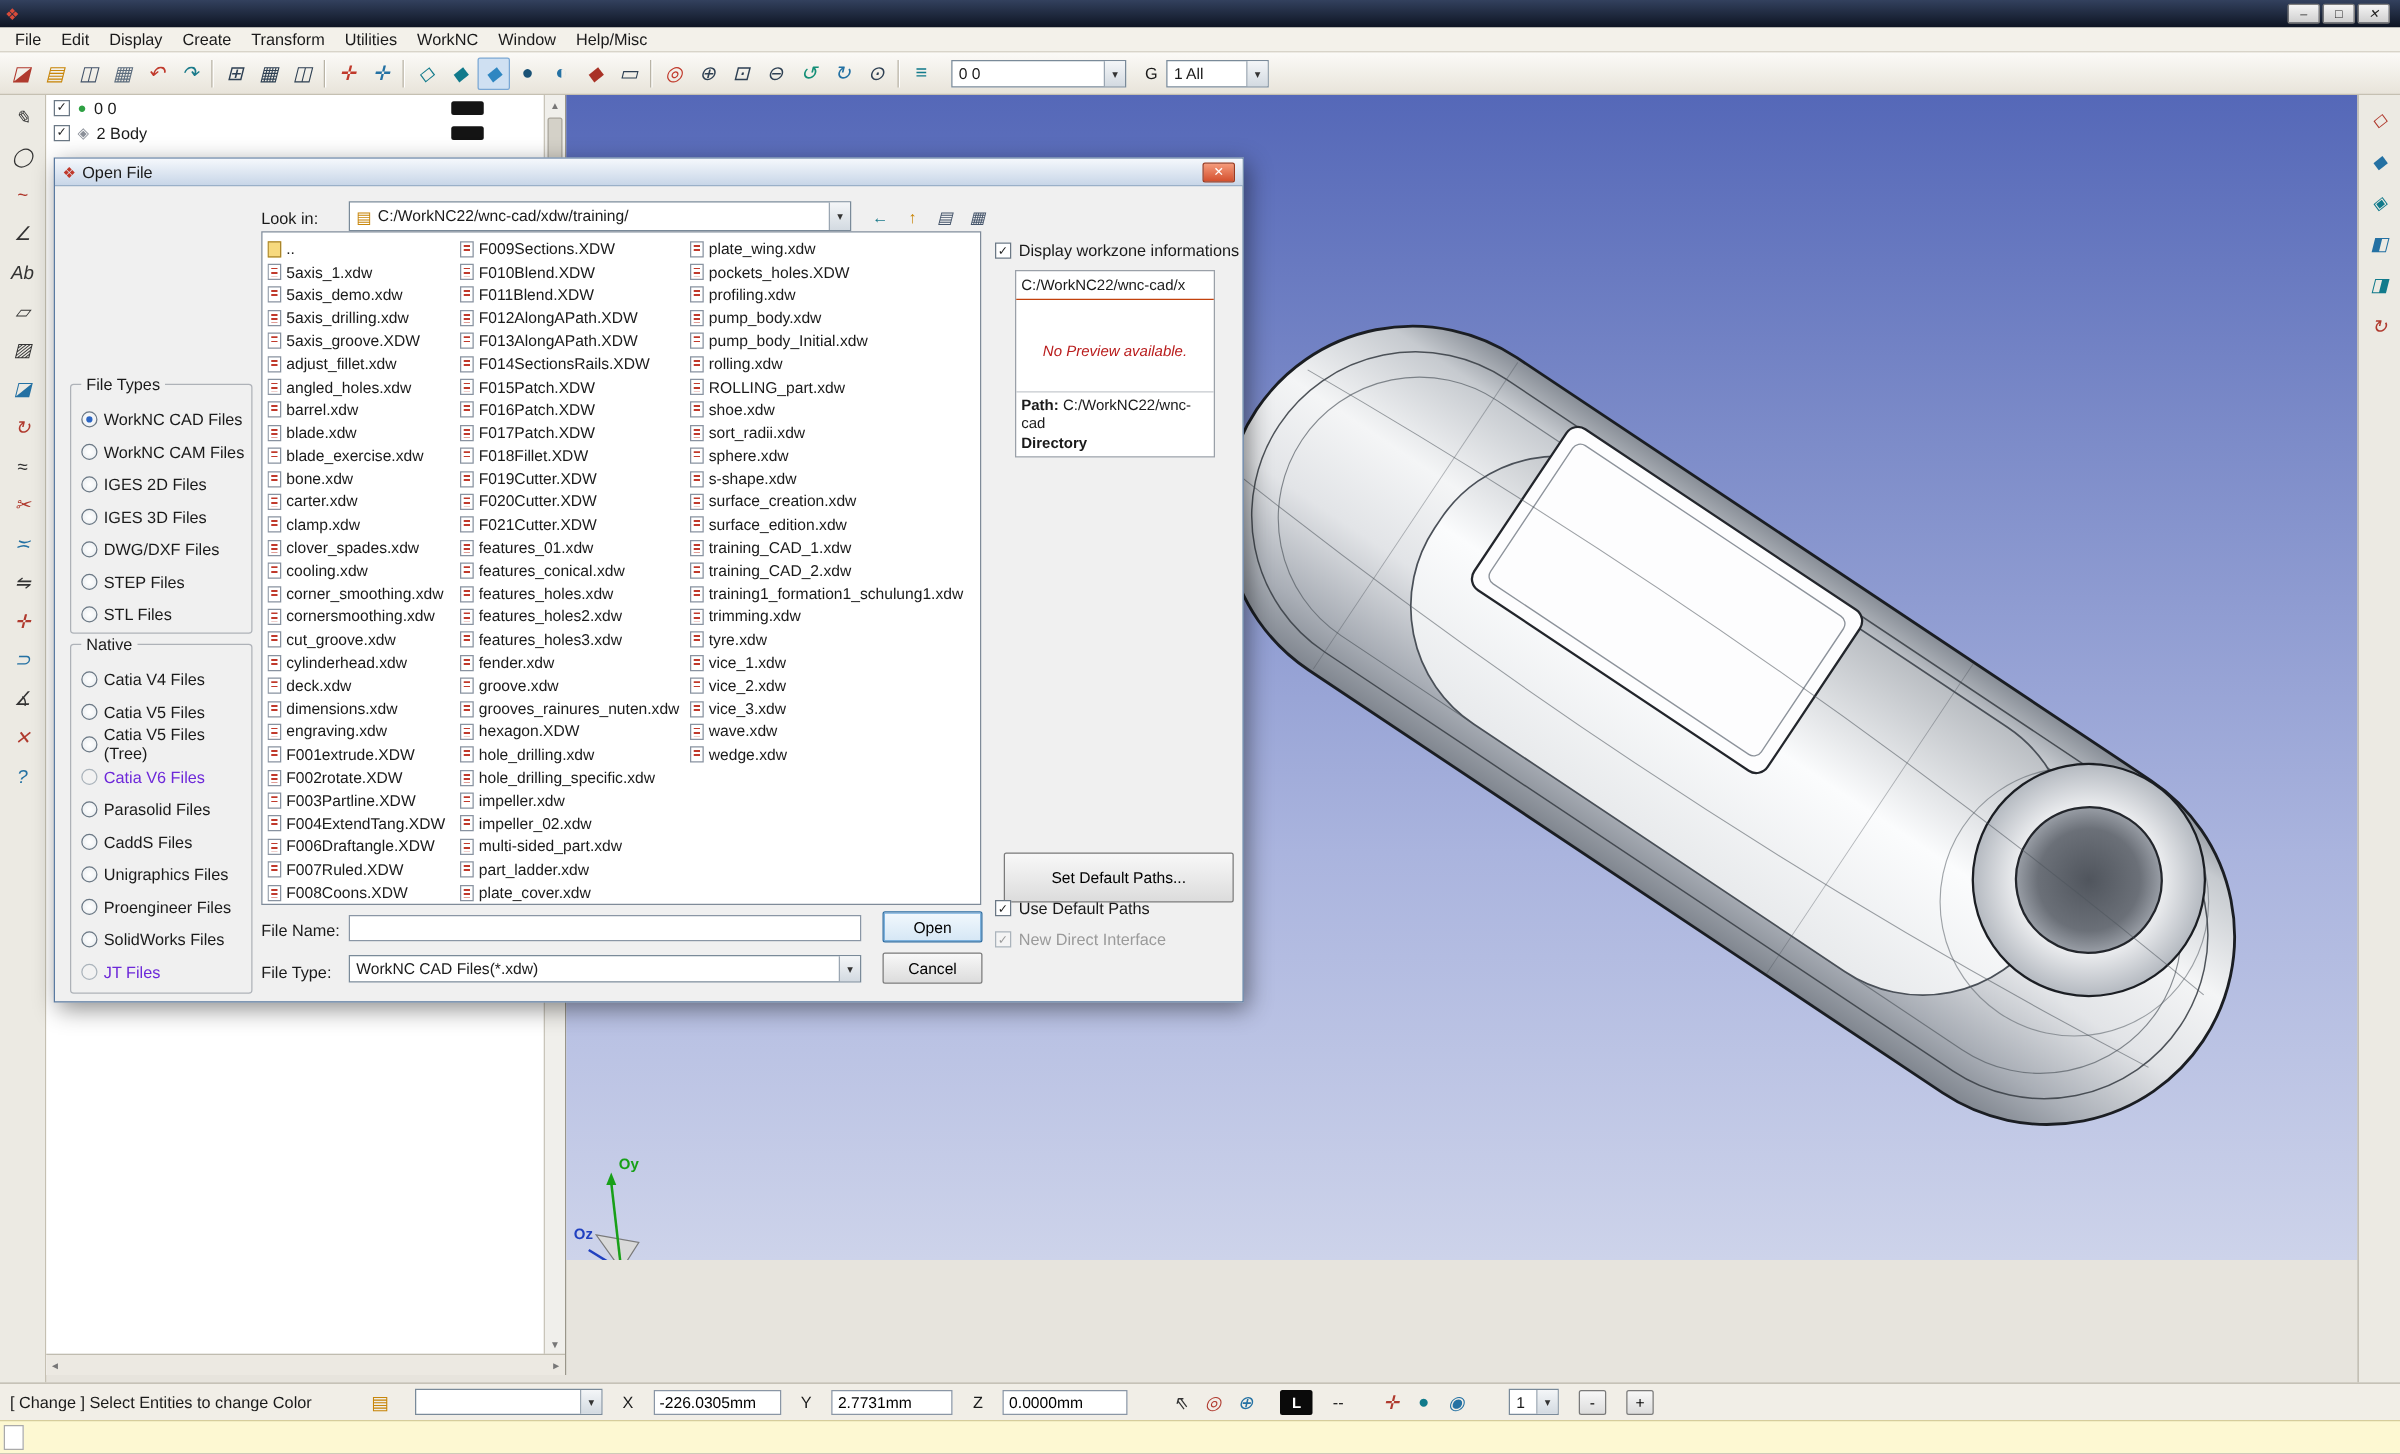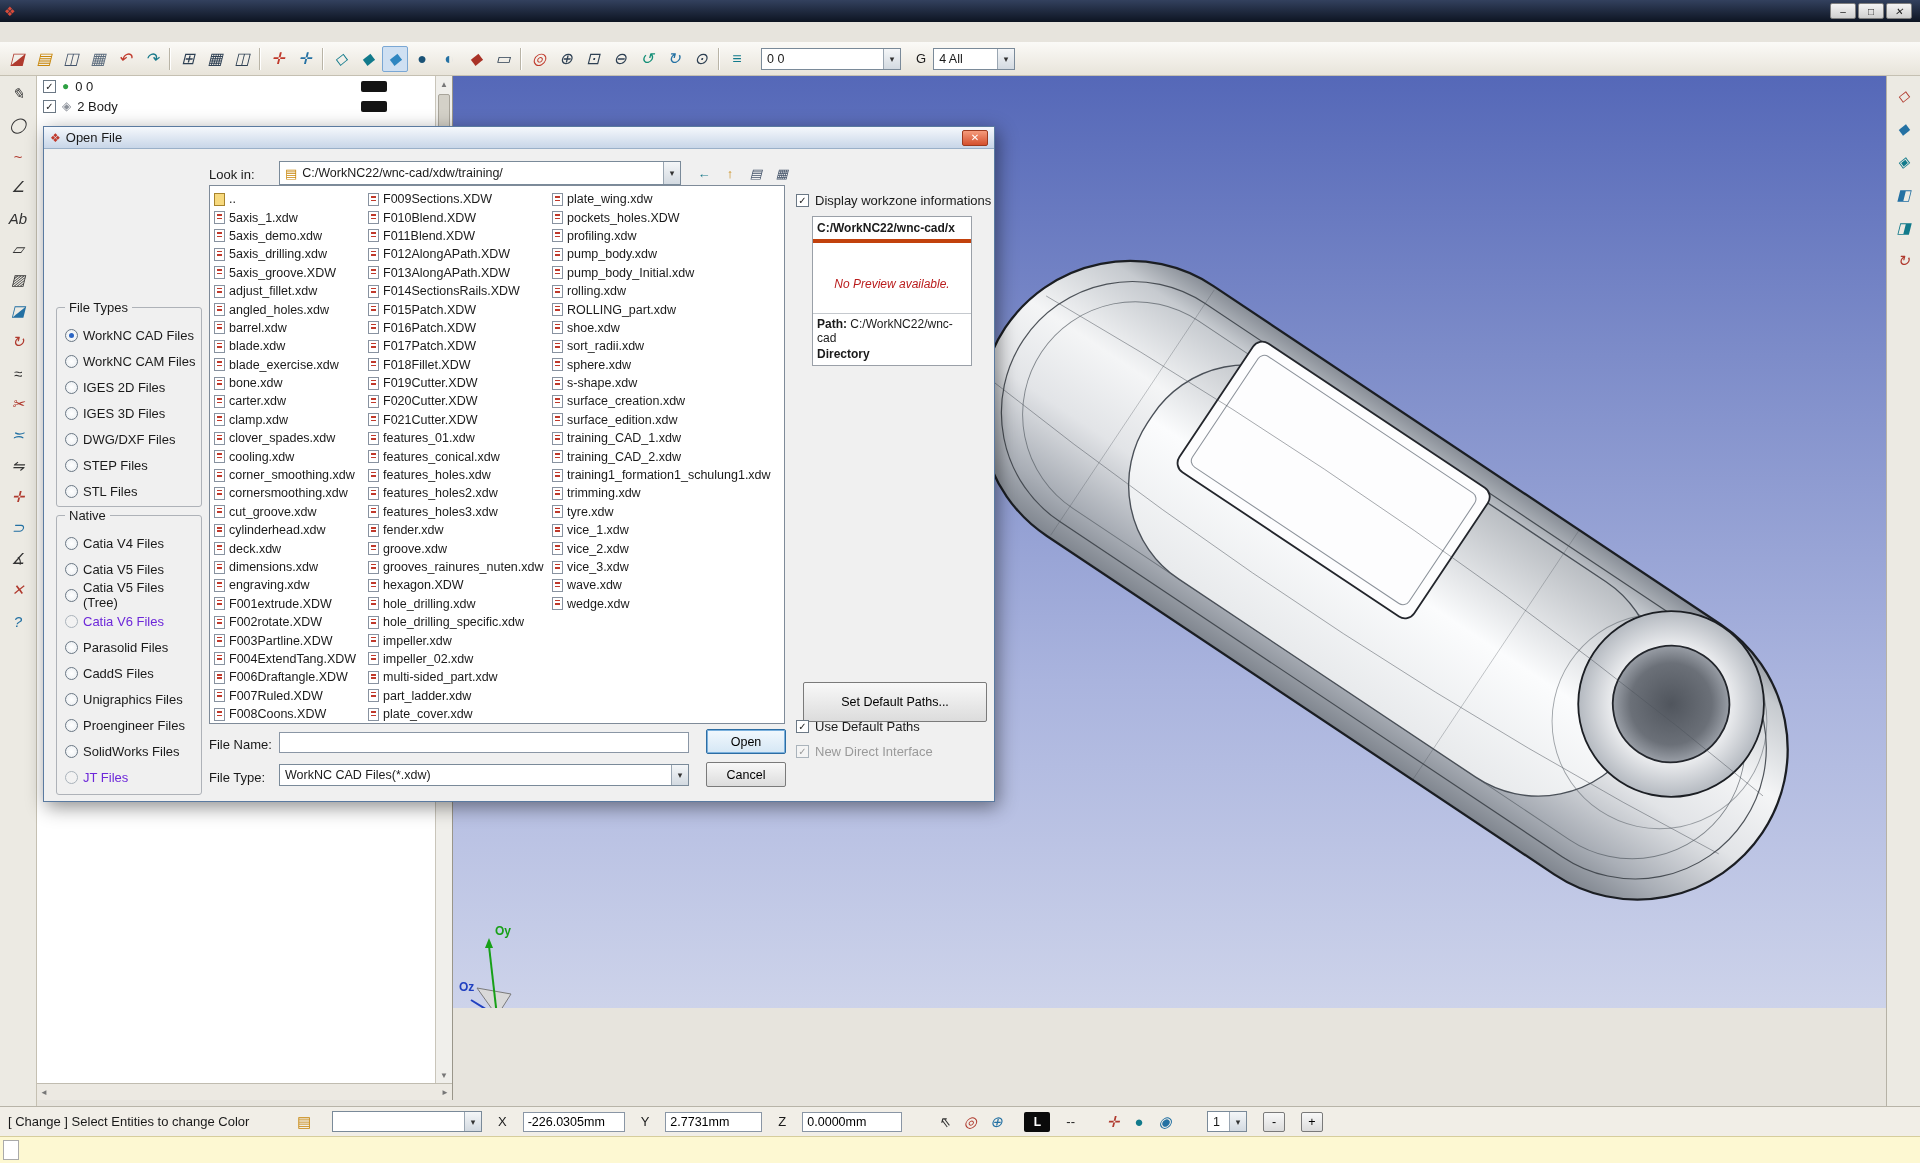--- a/index.html
+++ b/index.html
@@ -123,21 +123,21 @@
   .file-row.folder .ficon::after{background:none;}
   .chk-row{display:flex;align-items:center;gap:6px;position:absolute;font-size:13px;}
   .chk{width:13px;height:13px;border:1px solid #6b7885;background:#fff;display:inline-flex;
     align-items:center;justify-content:center;font-size:10px;color:#222;flex:none;}
   .chk.checked::before{content:"✓";}
   .chk-row.disabled{color:#9a9a9a;}
   .chk-row.disabled .chk{border-color:#aab3bb;color:#9a9a9a;background:#f4f4f4;}
   .disp-chk{left:752px;top:66px;}
   .info-panel{position:absolute;left:768px;top:89px;width:160px;height:150px;background:#fff;
     border:1px solid #9aa0a8;font-size:12px;}
-  .info-head{font-weight:bold;padding:4px;border-bottom:4px solid #c2410c;white-space:nowrap;overflow:hidden;}
+  .info-head{font-weight:normal;padding:4px;border-bottom:1px solid #c2410c;white-space:nowrap;overflow:hidden;}
   .info-nopreview{color:#b91c1c;font-style:italic;text-align:center;margin-top:34px;font-size:12px;}
   .info-bottom{position:absolute;left:0;bottom:4px;width:100%;border-top:1px solid #c5c9ce;padding:3px 4px 0 4px;}
   .info-path b{font-weight:bold;}
   .info-dir{font-weight:bold;margin-top:2px;}
   .setpaths-btn{position:absolute;left:759px;top:555px;width:184px;height:40px;}
   .udp-chk{left:752px;top:592px;}
   .ndi-chk{left:752px;top:617px;}
   .fn-label{position:absolute;left:165px;top:610px;}
   .fn-input{position:absolute;left:235px;top:605px;width:410px;height:21px;border:1px solid #8a96a5;
     font-size:12.5px;padding:0 4px;font-family:inherit;}
@@ -179,20 +179,32 @@
         </span>
         <span class="winbtn">
           <i>□</i>
         </span>
         <span class="winbtn">
           <i>✕</i>
         </span>
       </div>
   </div>
 
+  <div class="menubar">
+
+  <span class="mi">File</span>
+      <span class="mi">Edit</span>
+      <span class="mi">Display</span>
+      <span class="mi">Create</span>
+      <span class="mi">Transform</span>
+      <span class="mi">Utilities</span>
+      <span class="mi">WorkNC</span>
+      <span class="mi">Window</span>
+      <span class="mi">Help/Misc</span>
+    </div>
 
   <div class="toolbar">
     <div style="display:flex;align-items:center;gap:1px;">
 
     <span class="tbi">
           <i style="color: rgb(176, 58, 46);">◪</i>
         </span>
         <span class="tbi">
           <i style="color: rgb(200, 134, 10);">▤</i>
         </span>
@@ -273,21 +285,21 @@
         <span class="tbi">
           <i style="color: rgb(17, 122, 139);">≡</i>
         </span>
       </div>
     <div class="combo tb-combo1">
       <span>0 0</span>
       <span class="arr">▾</span>
     </div>
     <span class="tb-glabel">G</span>
     <div class="combo tb-combo2">
-      <span>4 All</span>
+      <span>1 All</span>
       <span class="arr">▾</span>
     </div>
   </div>
 
   <div class="lefttools">
 
   <span class="tbi">
         <i style="color: rgb(51, 51, 51);">✎</i>
       </span>
       <span class="tbi">

